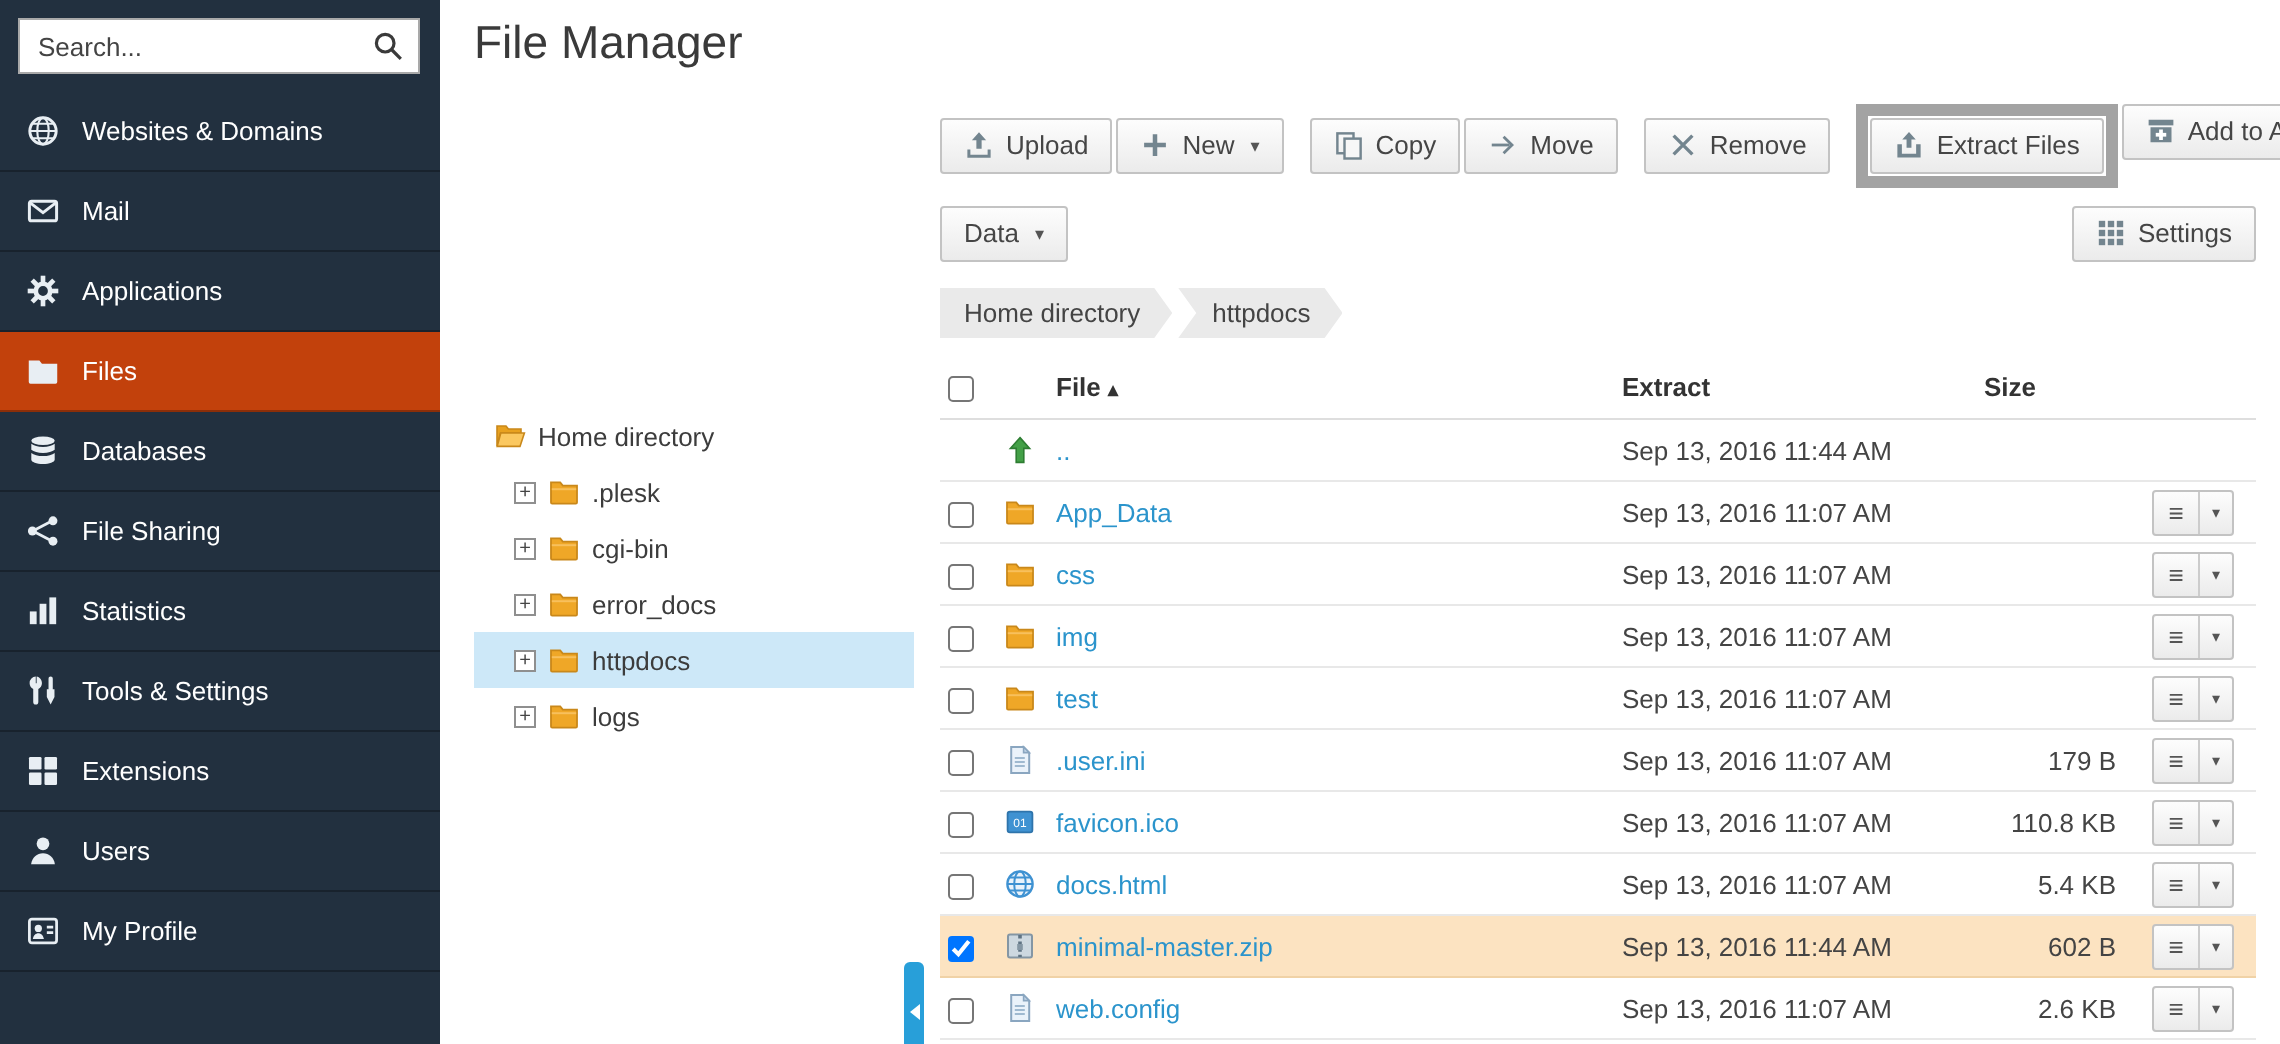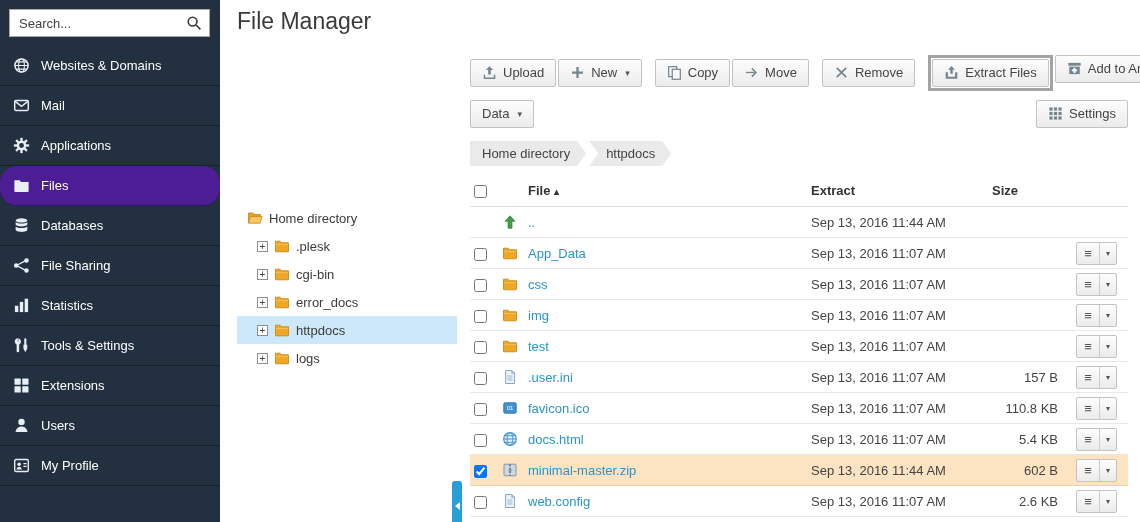--- a/index.html
+++ b/index.html
@@ -12,21 +12,21 @@
 
   
   .sidebar { width:220px; flex-shrink:0; background:#22303f; display:flex; flex-direction:column; }
   .search-wrap { padding:9px 10px 9px 9px; }
   .search-box { background:#fff; border:1px solid #a9a9a9; height:28px; display:flex; align-items:center; padding:0 7px; }
   .search-box input { border:0; outline:0; flex:1; font:inherit; font-size:13px; color:#333; min-width:0; background:transparent; }
   .search-box input::placeholder { color:#444; }
   .search-icon { width:16px; height:16px; display:inline-flex; cursor:pointer; flex-shrink:0; }
   .search-icon svg { width:100%; height:100%; }
   .nav-item { height:40px; display:flex; align-items:center; gap:11px; padding:0 13px; color:#fff; cursor:pointer; border-bottom:1px solid rgba(0,0,0,.28); }
-  .nav-item.active { background:#4c1d95;border-radius:17px; }
+  .nav-item.active { background:#c2410c; }
   .nav-icon { width:17px; height:17px; display:inline-flex; color:#e8eef3; flex-shrink:0; }
   .nav-icon svg { width:100%; height:100%; }
   .nav-label { white-space:nowrap; }
 
   
   .main { flex:1; display:flex; flex-direction:column; padding:0 12px 0 17px; min-width:0; }
   .page-title { font-size:23px; font-weight:400; color:#3a3a3a; margin:8px 0 13px 0; }
   .content { flex:1; display:flex; min-height:0;align-items:center; }
 
   
@@ -41,21 +41,21 @@
   .collapse-handle .tri { width:0; height:0; border-top:4px solid transparent; border-bottom:4px solid transparent; border-right:5px solid #fff; }
 
   
   .list-panel { flex:1; padding-left:13px; min-width:0; }
   .toolbar { display:flex; align-items:center; gap:13px; margin-top:2px; flex-wrap:nowrap; }
   .btn-group { display:flex; gap:2px; }
   .btn { height:28px; display:inline-flex; align-items:center; gap:6px; padding:0 11px; background:linear-gradient(#fdfdfd,#ebebeb); border:1px solid #c3c3c3; border-radius:2px; color:#454545; font-family:inherit; font-size:13px; cursor:pointer; white-space:nowrap; }
   .btn-icon { width:15px; height:15px; display:inline-flex; color:#73858f; flex-shrink:0; }
   .btn-icon svg { width:100%; height:100%; }
   .caret { font-size:9px; color:#555; margin-left:2px; }
-  .red-box { display:inline-flex; border:3px solid #a3a3a3; padding:1px; }
+  .red-box { display:inline-flex; border:6px solid #a3a3a3; padding:1px; }
   .toolbar-row2 { display:flex; justify-content:space-between; align-items:center; margin-top:9px; }
 
   
   .breadcrumb { display:flex; margin-top:13px; height:25px; }
   .crumb { background:#eaeaea; display:flex; align-items:center; padding:0 16px 0 12px; margin-right:3px; color:#444; cursor:pointer; clip-path:polygon(0 0, calc(100% - 9px) 0, 100% 50%, calc(100% - 9px) 100%, 0 100%); }
   .crumb.notch { padding-left:17px; clip-path:polygon(0 0, calc(100% - 9px) 0, 100% 50%, calc(100% - 9px) 100%, 0 100%, 9px 50%); }
 
   
   table.files { width:100%; border-collapse:collapse; margin-top:9px; table-layout:fixed; }
   .files th { text-align:left; font-weight:bold; color:#333; padding:8px 4px; border-bottom:1px solid #dedede; font-size:13px; }
@@ -486,21 +486,21 @@
                 <td class="col-check"><input type="checkbox" style=""></td>
                 <td class="col-icon"><span class="ficon">
                     <svg viewBox="0 0 16 16">
                       <path d="M3.6 1.5h6.2l2.8 2.8v10.2H3.6z" fill="#eaf2fa" stroke="#8aa6c0" stroke-width="1"></path>
                       <path d="M9.8 1.5v2.8h2.8z" fill="#c4d6e8" stroke="#8aa6c0" stroke-width=".8"></path>
                       <path d="M5.4 7h5M5.4 9h5M5.4 11h5" stroke="#9fb9d0" stroke-width="1" fill="none"></path>
                     </svg>
                   </span></td>
                 <td class="col-name"><a href="#" class="fname">.user.ini</a></td>
                 <td class="col-mod">Sep 13, 2016 11:07 AM</td>
-                <td class="col-size">157 B</td>
+                <td class="col-size">179 B</td>
                 <td class="col-menu"><span class="row-menu">
                     <span class="rm-burger">≡</span>
                     <span class="rm-caret">▾</span>
                   </span></td>
               </tr>
               <tr>
                 <td class="col-check"><input type="checkbox" style=""></td>
                 <td class="col-icon"><span class="ficon">
                     <svg viewBox="0 0 16 16">
                       <rect x="1.8" y="2.8" width="12.4" height="10.4" rx="1.2" fill="#3f92d2" stroke="#2f74ab" stroke-width=".9"></rect>

